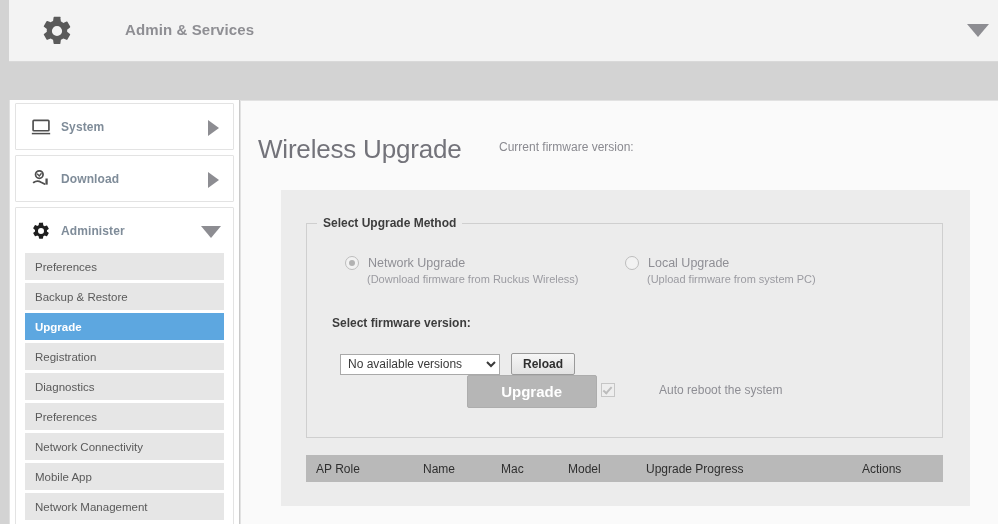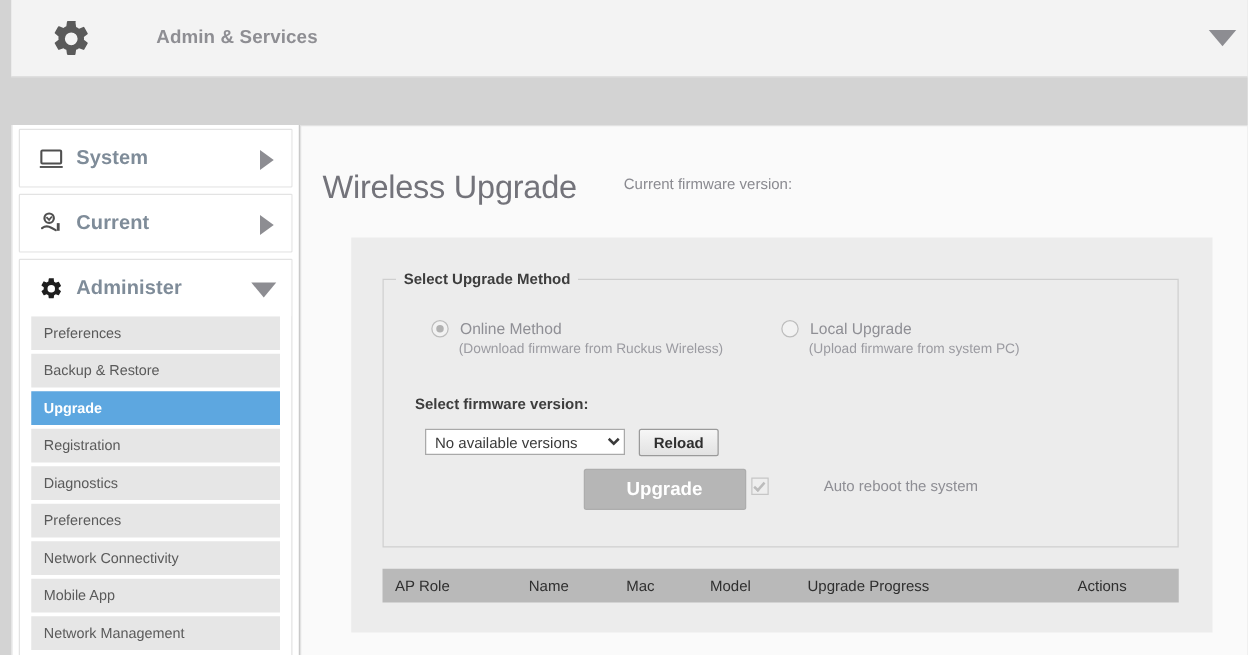--- a/index.html
+++ b/index.html
@@ -94,21 +94,21 @@
   .group-head .gicon {
     width: 22px;
     height: 22px;
     margin-right: 9px;
     flex: 0 0 auto;
     display: flex;
     align-items: center;
     justify-content: center;
   }
   .group-head .glabel {
-    font-size: 16px;
+    font-size: 12px;
     font-weight: bold;
     color: #7f8c99;
     letter-spacing: .1px;
   }
   .arrow-right {
     position: absolute;
     right: 14px;
     top: 16px;
     width: 0; height: 0;
     border-top: 8px solid transparent;
@@ -239,22 +239,23 @@
     position: absolute;
     left: 25px;
     top: 86px;
     font-size: 12px;
     font-weight: bold;
     color: #3d3d3d;
   }
   .sel-row {
     position: absolute;
     left: 33px;
-    top: 113px;
+    top: 123px;
     display: flex;
+    align-items: center;
   }
   select.fwsel {
     width: 160px;
     height: 21px;
     font-family: "Liberation Sans", sans-serif;
     font-size: 12px;
     color: #3a3a3a;
     background: #ffffff;
     border: 1px solid #a9a9a9;
     border-radius: 0;
@@ -372,21 +373,21 @@
   <div class="group">
     <div class="group-head">
       <span class="gicon">
         <svg width="21" height="21" viewBox="0 0 24 24">
           <circle cx="9.5" cy="7.5" r="4.3" fill="none" stroke="#4f4f4f" stroke-width="2"></circle>
           <path d="M3 16.5c2.5-1.8 6-1.8 8.5-.3l4 2.2" fill="none" stroke="#4f4f4f" stroke-width="2" stroke-linecap="round"></path>
           <rect x="16.5" y="12" width="2.6" height="7" fill="#4f4f4f"></rect>
           <path d="M7 6.5l2.5 2.5 2.5-3" fill="none" stroke="#4f4f4f" stroke-width="1.6"></path>
         </svg>
       </span>
-      <span class="glabel">Current</span>
+      <span class="glabel">Download</span>
       <span class="arrow-right"></span>
     </div>
   </div>
 
   <div class="group">
     <div class="group-head">
       <span class="gicon">
         <svg width="20" height="20" viewBox="0 0 24 24">
           <path fill="#1f1f1f" d="M19.14 12.94a7.07 7.07 0 0 0 .06-.94c0-.32-.03-.63-.07-.94l2.03-1.58a.49.49 0 0 0 .12-.61l-1.92-3.32a.49.49 0 0 0-.59-.22l-2.39.96a7.03 7.03 0 0 0-1.62-.94l-.36-2.54A.48.48 0 0 0 13.9 2h-3.84a.48.48 0 0 0-.48.41l-.36 2.54c-.59.24-1.13.56-1.62.94l-2.39-.96a.49.49 0 0 0-.59.22L2.7 8.47a.48.48 0 0 0 .12.61l2.03 1.58c-.05.31-.08.63-.08.94s.03.63.08.94L2.82 14.1a.49.49 0 0 0-.12.62l1.92 3.32c.12.22.38.3.6.22l2.39-.96c.5.38 1.03.7 1.62.94l.36 2.54c.4.24.24.41.48.41h3.84c.24 0 .44-.17.48-.41l.36-2.54c.59-.24 1.12-.56 1.62-.94l2.39.96c.22.08.47 0 .59-.22l1.92-3.32a.49.49 0 0 0-.12-.62l-2.01-1.58zM12 15.6A3.6 3.6 0 1 1 12 8.4a3.6 3.6 0 0 1 0 7.2z"></path>
         </svg>
@@ -434,21 +435,21 @@
   <div class="panel">
 
     <fieldset class="method">
       <legend>Select Upgrade Method</legend>
 
       <div class="radio-row">
 
         <div class="radio-opt online">
           <div class="radio-line">
             <span class="radio checked"></span>
-            <span class="radio-label">Online Method</span>
+            <span class="radio-label">Network Upgrade</span>
           </div>
           <div class="radio-sub">(Download firmware from Ruckus Wireless)</div>
         </div>
 
         <div class="radio-opt local">
           <div class="radio-line">
             <span class="radio"></span>
             <span class="radio-label">Local Upgrade</span>
           </div>
           <div class="radio-sub">(Upload firmware from system PC)</div>

